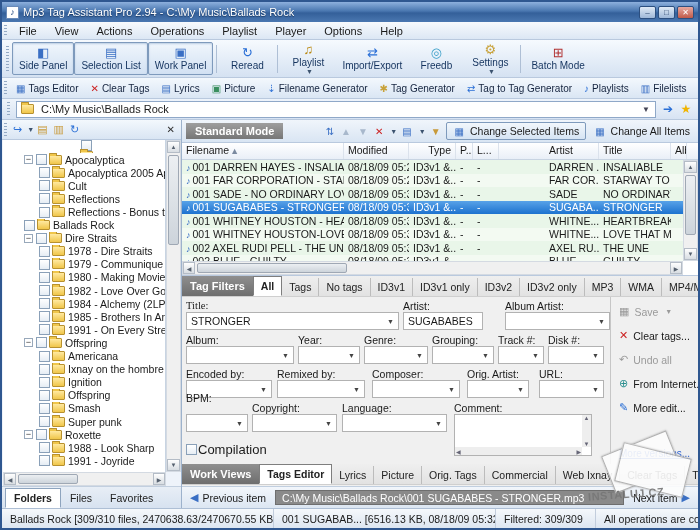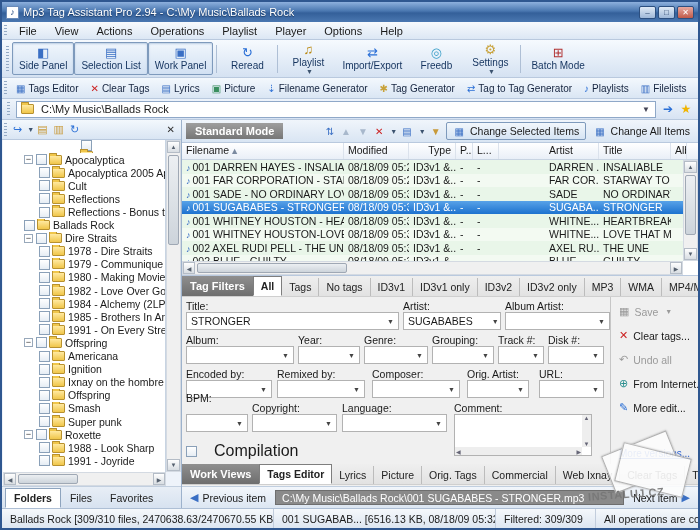--- a/index.html
+++ b/index.html
@@ -115,21 +115,21 @@
   .fld-label{position:absolute;font-size:10.5px;color:#1a1a1a;white-space:nowrap;}
   .combo{position:absolute;height:18px;background:#fff;border:1px solid #b2b2b2;
     display:flex;align-items:center;padding:0 1px 0 4px;font-size:10.5px;overflow:hidden;}
   .combo .dd{margin-left:auto;width:13px;align-self:stretch;display:flex;align-items:center;
     justify-content:center;color:#444;font-size:7px;flex:none;}
   .ta{position:absolute;background:#fff;border:1px solid #b2b2b2;}
   .ta .vsb{position:absolute;right:0;top:0;bottom:8px;width:9px;display:flex;flex-direction:column;
     justify-content:space-between;color:#667;font-size:6px;text-align:center;background:#eee;}
   .ta .hsb{position:absolute;left:0;right:9px;bottom:0;height:8px;display:flex;
     justify-content:space-between;color:#667;font-size:6px;background:#eee;align-items:center;padding:0 1px;}
-  .cbx-row{position:absolute;display:flex;align-items:center;gap:16px;font-size:16px;}
+  .cbx-row{position:absolute;display:flex;align-items:center;gap:0;font-size:13px;}
   
   .actions{position:absolute;right:0;top:177px;width:88px;height:167px;background:#f0f0f0;
     border-left:1px solid #c6c6c6;}
   .action{position:absolute;left:8px;display:flex;align-items:center;gap:5px;font-size:10.5px;white-space:nowrap;}
   .action.disabled{color:#9a9a9a;}
   .a-ico{font-size:11px;}
   .more-link{position:absolute;left:8px;bottom:5px;color:#2a5fd0;text-decoration:underline;font-size:10px;white-space:nowrap;}
   
   .nav-row{position:absolute;left:0;bottom:0;right:0;height:22px;
     background:linear-gradient(#f2f6fb,#dce6f2);border-top:1px solid #c0cedf;
@@ -369,26 +369,26 @@
           <span>Offspring</span>
         </div>
         <div class="tree-row" style="padding-left: 36px;">
           <span class="cb"></span>
           <span class="fico"></span>
           <span>Americana</span>
         </div>
         <div class="tree-row" style="padding-left: 36px;">
           <span class="cb"></span>
           <span class="fico"></span>
+          <span>Ixnay on the hombre</span>
+        </div>
+        <div class="tree-row" style="padding-left: 36px;">
+          <span class="cb"></span>
+          <span class="fico"></span>
           <span>Ignition</span>
-        </div>
-        <div class="tree-row" style="padding-left: 36px;">
-          <span class="cb"></span>
-          <span class="fico"></span>
-          <span>Ixnay on the hombre</span>
         </div>
         <div class="tree-row" style="padding-left: 36px;">
           <span class="cb"></span>
           <span class="fico"></span>
           <span>Offspring</span>
         </div>
         <div class="tree-row" style="padding-left: 36px;">
           <span class="cb"></span>
           <span class="fico"></span>
           <span>Smash</span>
@@ -578,27 +578,27 @@
         <span class="ftab">ID3v1</span>
         <span class="ftab">ID3v1 only</span>
         <span class="ftab">ID3v2</span>
         <span class="ftab">ID3v2 only</span>
         <span class="ftab">MP3</span>
         <span class="ftab">WMA</span>
         <span class="ftab">MP4/M4A</span>
       </div>
 
     <div class="editor" id="editorForm">
-        <div class="fld-label" style="left: 4px; top: 3px;">Title:</div>
+        <div class="fld-label" style="left: 4px; top: 3px; font-family: Liberation Serif, serif;">Title:</div>
         <div class="combo" style="left: 4px; top: 15px; width: 213px;">
           <span>STRONGER</span>
           <span class="dd">▼</span>
         </div>
         <div class="fld-label" style="left: 221px; top: 3px;">Artist:</div>
-        <div class="combo" style="left: 221px; top: 15px; width: 98px; gap: 16px;">
+        <div class="combo" style="left: 221px; top: 15px; width: 80px; gap: 16px;">
           <span>SUGABABES</span>
           <span class="dd">▼</span>
         </div>
         <div class="fld-label" style="left: 323px; top: 3px;">Album Artist:</div>
         <div class="combo" style="left: 323px; top: 15px; width: 105px;">
           <span></span>
           <span class="dd">▼</span>
         </div>
         <div class="fld-label" style="left: 4px; top: 37px;">Album:</div>
         <div class="combo" style="left: 4px; top: 49px; width: 108px;">

